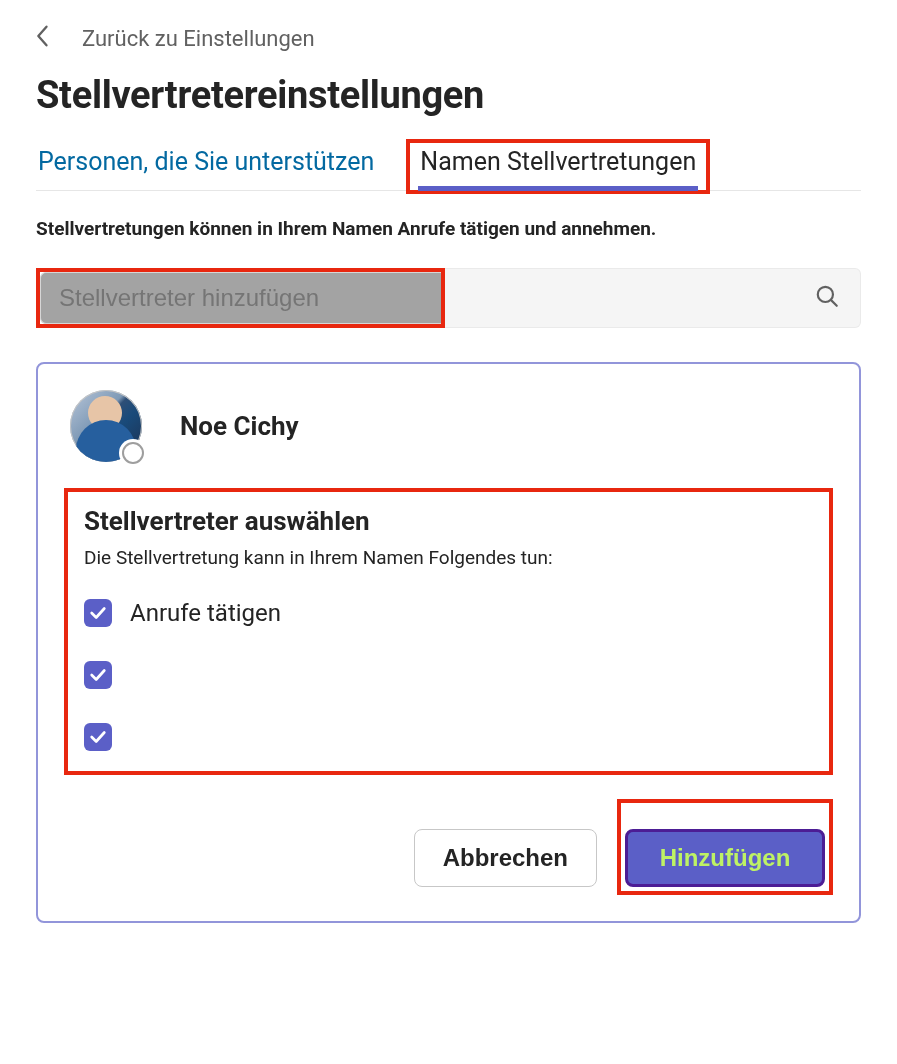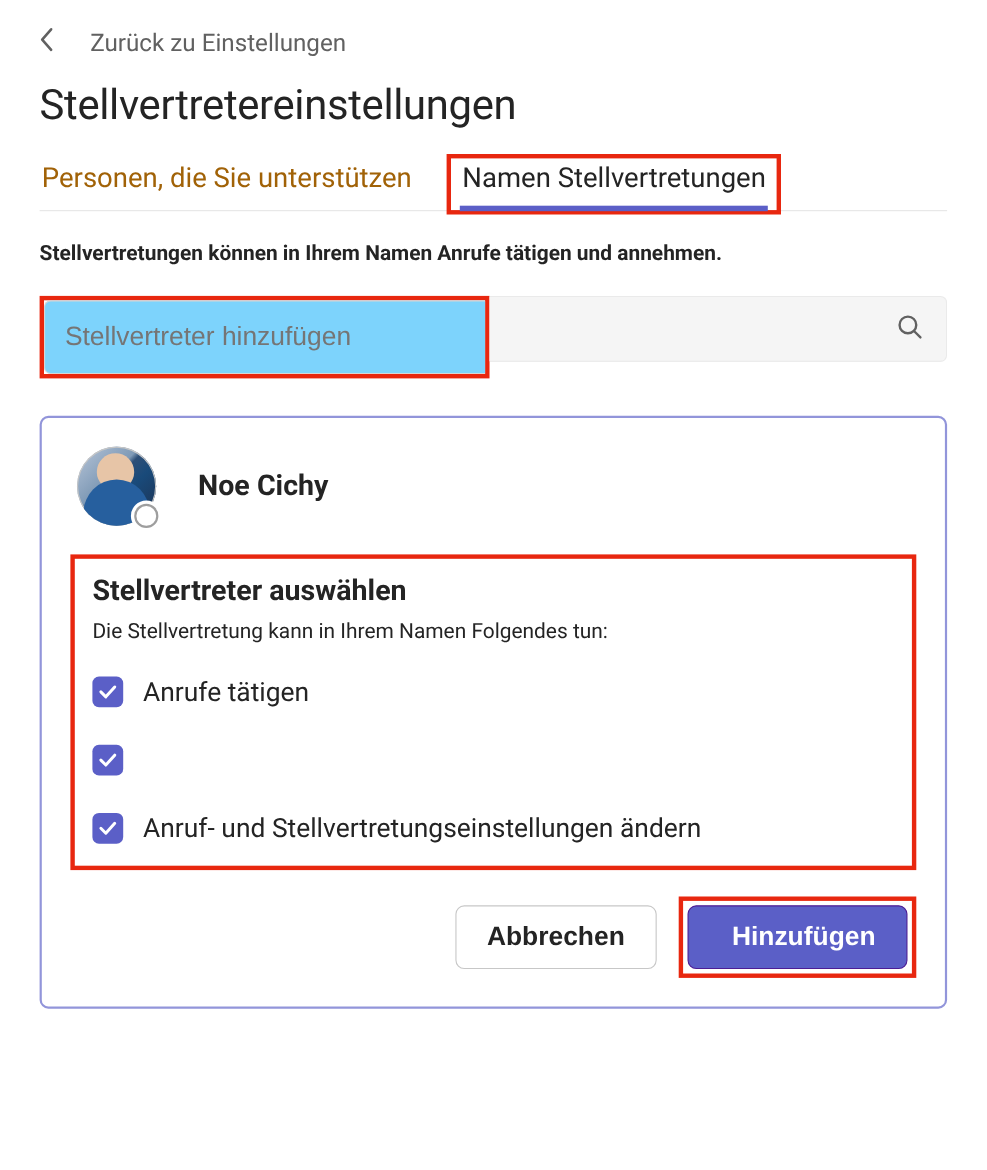--- a/index.html
+++ b/index.html
@@ -4,45 +4,45 @@
 <style>
   * { box-sizing: border-box; margin: 0; padding: 0; }
   html, body { width: 897px; background: #fff; font-family: -apple-system, "Segoe UI", Roboto, Helvetica, Arial, sans-serif; color: #242424; }
   .page { padding: 20px 36px 36px 36px; }
   .back-link {
     display: inline-flex; align-items: center; gap: 32px;
     color: #616161; font-size: 22px; font-weight: 400;
     cursor: pointer; padding: 4px 0 10px 0;
   }
   .back-link svg { width: 14px; height: 24px; }
-  h1.title { font-size: 38px; font-weight: 400; color: #242424; margin: 10px 0 22px 0; letter-spacing: -0.3px;}
+  h1.title { font-size: 38px; font-weight: 700; color: #242424; margin: 10px 0 22px 0; letter-spacing: -0.3px;}
   .tabs {
     display: flex; gap: 30px; align-items: flex-end;
     border-bottom: 1px solid #e6e6e6; padding-bottom: 0; margin-bottom: 26px;
   }
   .tab {
-    font-size: 25px; color: #a16207; font-weight: 400;
+    font-size: 25px; color: #0369a1; font-weight: 400;
     padding: 4px 2px 14px 2px; cursor: pointer; position: relative;
   }
   .tab.active { color: #242424; }
   .tab.active::after {
     content: ""; position: absolute; left: 0; right: 0; bottom: -1px;
     height: 5px; background: #5b5fc7;
   }
   .tab-wrap { padding: 0 4px; }
   .tab-wrap.hl { border: 4px solid #E8270F; padding: 0 8px; margin-bottom: -4px;}
   .desc { font-size: 19px; color: #242424; margin: 0 0 28px 0; font-weight: bold; }
   .search-row { display: flex; align-items: stretch; gap: 0; margin-bottom: 34px; }
   .search-left {
     border: 4px solid #E8270F; padding: 0; display: flex; align-items: stretch;
   }
   .search-box {
     flex: 1; display: flex; align-items: center;
-    background: #7dd3fc; border: 1px solid #d6d6d6; border-radius: 6px;
-    height: 67px;
+    background: #a3a3a3; border: 1px solid #d6d6d6; border-radius: 6px;
+    height: 52px;
   }
   .search-input-stub {
     flex: 1; padding: 0 18px; font-size: 24px; color: #545454; background: transparent; border: none; outline: none;
     width: 400px;
   }
   .search-right { flex: 1; display: flex; align-items: center; background: #f5f5f5; border:1px solid #eaeaea; border-left:none; border-radius: 0 6px 6px 0; justify-content: flex-end; padding-right: 20px; height:60px;}
   .search-icon { width: 26px; height: 26px; color: #616161; }
   
   .card {
     border: 2px solid #9295da; border-radius: 8px; padding: 26px 26px 26px 26px;
@@ -64,24 +64,24 @@
   .perm-list { display: flex; flex-direction: column; gap: 34px; }
   .perm-item { display: flex; align-items: center; gap: 18px; font-size: 24px; color: #242424; cursor: pointer;}
   .checkbox {
     width: 28px; height: 28px; border-radius: 6px; background: #5b5fc7;
     display: inline-flex; align-items: center; justify-content: center; flex: 0 0 28px;
   }
   .checkbox svg { width: 18px; height: 18px; color: #fff; }
   .actions { display: flex; justify-content: flex-end; align-items: center; gap: 20px; }
   .btn {
     height: 58px; padding: 0 28px; border-radius: 8px; font-size: 24px; font-weight: 600;
-    display: inline-flex; align-items: center; justify-content: flex-end; cursor: pointer;
-    border: 1px solid #c7c7c7; background: #fff; color: #242424;
+    display: inline-flex; align-items: center; justify-content: center; cursor: pointer;
+    border: 1px solid #c7c7c7; background: #fff; color: #242424; margin-top: 22px;
   }
-  .btn.primary { background: #5b5fc7; color: #ffffff; border: 1px solid #4c1d95; min-width: 200px; }
+  .btn.primary { background: #5b5fc7; color: #bef264; border: 3px solid #4c1d95; min-width: 200px; }
   .btn-wrap.hl { border: 4px solid #E8270F; padding: 4px; }
 </style>
 </head>
 <body>
 
 <div class="page">
 
   <div class="back-link">
     <span>
       <svg viewBox="0 0 12 20" fill="none" stroke="#616161" stroke-width="2" stroke-linecap="round" stroke-linejoin="round">
@@ -151,21 +151,20 @@
                 <polyline points="3,10 8,15 17,5"></polyline>
               </svg>
           </span>
         </label>
         <label class="perm-item">
           <span class="checkbox">
             <svg viewBox="0 0 20 20" fill="none" stroke="currentColor" stroke-width="3" stroke-linecap="round" stroke-linejoin="round">
                 <polyline points="3,10 8,15 17,5"></polyline>
               </svg>
           </span>
-          <span>Anruf- und Stellvertretungseinstellungen ändern</span>
         </label>
       </div>
     </div>
 
     <div class="actions">
       <button class="btn">
         <span>Abbrechen</span>
       </button>
       <span class="btn-wrap hl">
         <button class="btn primary">

